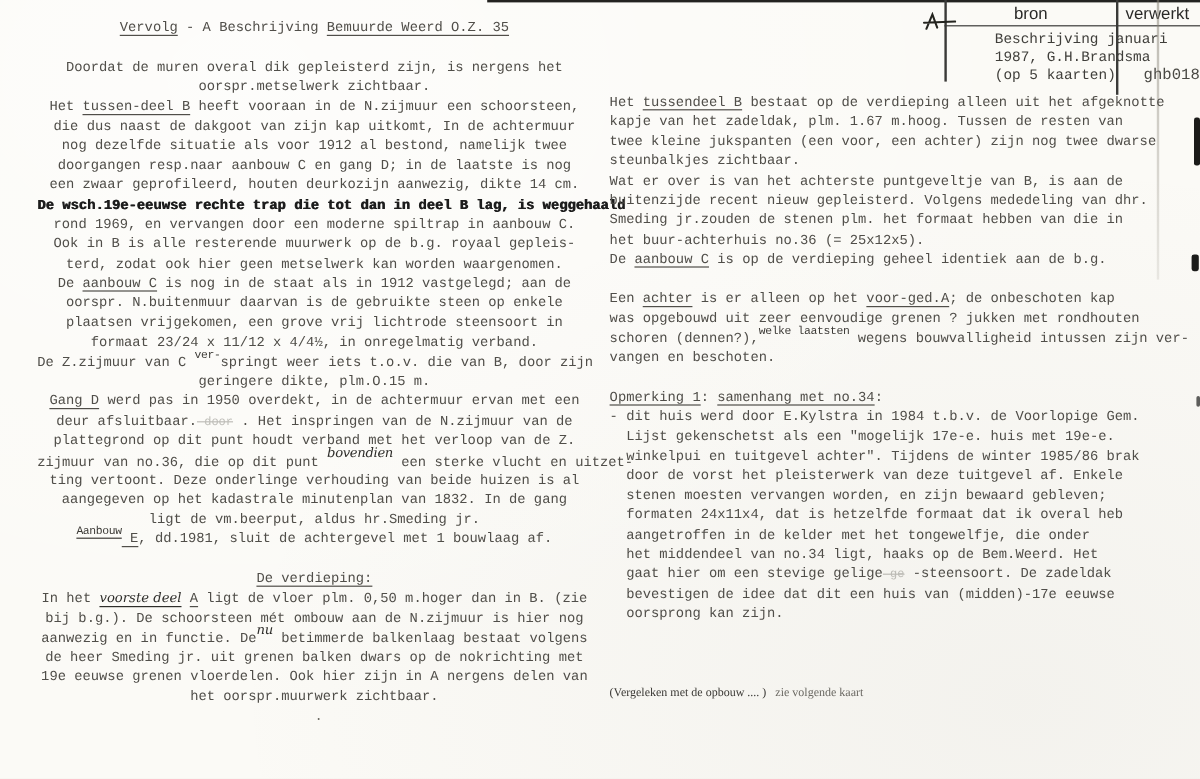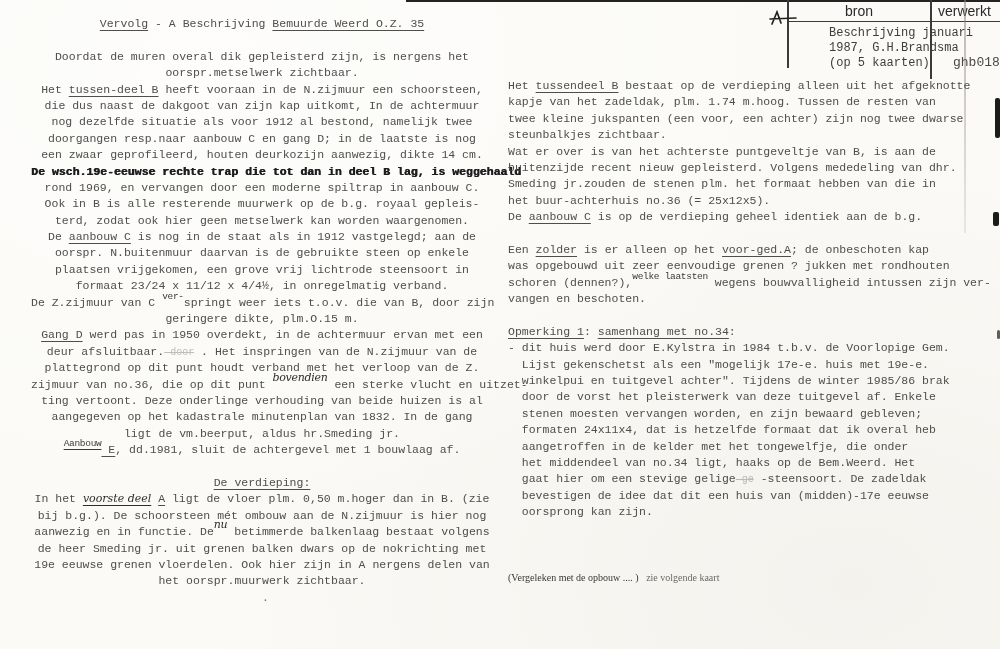--- a/index.html
+++ b/index.html
@@ -113,30 +113,30 @@
       <div class="line"><span class="">In het </span><span class="u hw">voorste deel</span><span class=""> </span><span class="u">A</span><span class=""> ligt de vloer plm. 0,50 m.hoger dan in B. (zie</span></div>
       <div class="line"><span class="">bij b.g.). De schoorsteen mét ombouw aan de N.zijmuur is hier nog</span></div>
       <div class="line"><span class="">aanwezig en in functie. De</span><span class="sup hw">nu</span><span class=""> betimmerde balkenlaag bestaat volgens</span></div>
       <div class="line"><span class="">de heer Smeding jr. uit grenen balken dwars op de nokrichting met</span></div>
       <div class="line"><span class="">19e eeuwse grenen vloerdelen. Ook hier zijn in A nergens delen van</span></div>
       <div class="line"><span class="">het oorspr.muurwerk zichtbaar.</span></div>
       <div class="line"><span class="f"> .</span></div>
     </div>
   <div id="right-col" class="col">
       <div class="line"><span class="">Het </span><span class="u">tussendeel B</span><span class=""> bestaat op de verdieping alleen uit het afgeknotte</span></div>
-      <div class="line"><span class="">kapje van het zadeldak, plm. 1.74 m.hoog. Tussen de resten van</span></div>
+      <div class="line"><span class="">kapje van het zadeldak, plm. 1.67 m.hoog. Tussen de resten van</span></div>
       <div class="line"><span class="">twee kleine jukspanten (een voor, een achter) zijn nog twee dwarse</span></div>
       <div class="line"><span class="">steunbalkjes zichtbaar.</span></div>
       <div class="line"><span class="">Wat er over is van het achterste puntgeveltje van B, is aan de</span></div>
       <div class="line"><span class="">buitenzijde recent nieuw gepleisterd. Volgens mededeling van dhr.</span></div>
       <div class="line"><span class="">Smeding jr.zouden de stenen plm. het formaat hebben van die in</span></div>
       <div class="line"><span class="">het buur-achterhuis no.36 (= 25x12x5).</span></div>
       <div class="line"><span class="">De </span><span class="u">aanbouw C</span><span class=""> is op de verdieping geheel identiek aan de b.g.</span></div>
       <div class="line">&nbsp;</div>
-      <div class="line"><span class="">Een </span><span class="u">zolder</span><span class=""> is er alleen op het </span><span class="u">voor-ged.A</span><span class="">; de onbeschoten kap</span></div>
+      <div class="line"><span class="">Een </span><span class="u">achter</span><span class=""> is er alleen op het </span><span class="u">voor-ged.A</span><span class="">; de onbeschoten kap</span></div>
       <div class="line"><span class="">was opgebouwd uit zeer eenvoudige grenen ? jukken met rondhouten</span></div>
       <div class="line"><span class="">schoren (dennen?),</span><span class="sup">welke laatsten</span><span class=""> wegens bouwvalligheid intussen zijn ver-</span></div>
       <div class="line"><span class="">vangen en beschoten.</span></div>
       <div class="line">&nbsp;</div>
       <div class="line"><span class="u">Opmerking 1</span><span class="">: </span><span class="u">samenhang met no.34</span><span class="">:</span></div>
       <div class="line"><span class="">- dit huis werd door E.Kylstra in 1984 t.b.v. de Voorlopige Gem.</span></div>
       <div class="line"><span class="">  Lijst gekenschetst als een "mogelijk 17e-e. huis met 19e-e.</span></div>
       <div class="line"><span class="">  winkelpui en tuitgevel achter". Tijdens de winter 1985/86 brak</span></div>
       <div class="line"><span class="">  door de vorst het pleisterwerk van deze tuitgevel af. Enkele</span></div>
       <div class="line"><span class="">  stenen moesten vervangen worden, en zijn bewaard gebleven;</span></div>

